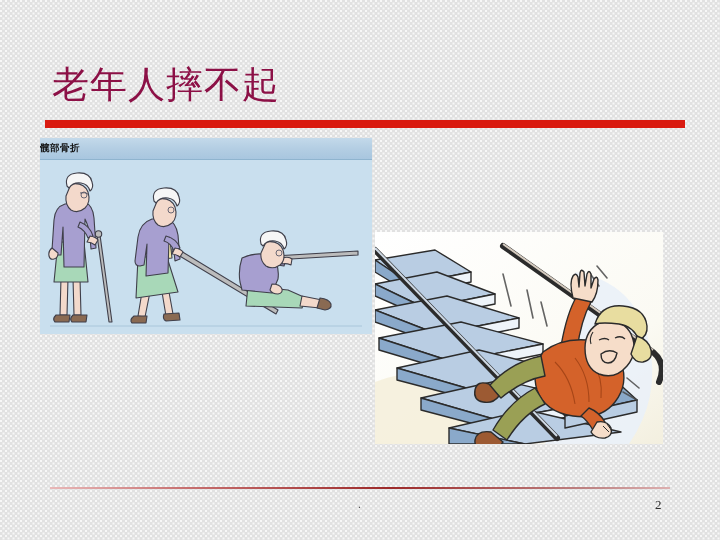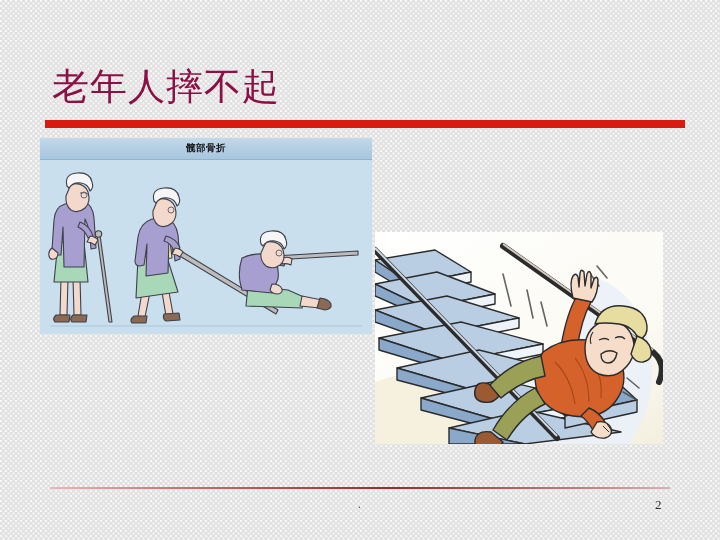--- a/index.html
+++ b/index.html
@@ -20,38 +20,38 @@
     background-position:0 0, 2.5px 2.5px;
   }
   
   #title{
     position:absolute;left:52px;top:66px;
     font-size:37px;line-height:42px;
     font-weight:400;
     color:#8c1046;
     letter-spacing:1px;
     white-space:nowrap;
-    font-family:Liberation Serif, serif;
+    font-family:Liberation Mono, monospace;
   }
   
   #title-rule{
     position:absolute;left:45px;top:120px;width:640px;height:8px;
     background:#d91a0f;
   }
   
   #fig1{
     position:absolute;left:40px;top:138px;width:332px;height:196px;
     background:#c6dced;
     overflow:hidden;
   }
   #fig1-header{
     position:absolute;left:0;top:0;width:100%;height:21px;
     background:linear-gradient(180deg,#c3d9ea 0%,#b4cee3 50%,#a8c6df 100%);
     border-bottom:1px solid #8fb4cf;
-    display:flex;align-items:center;justify-content:center;
+    display:flex;align-items:center;
   }
   #fig1-caption{
     font-size:9.5px;font-weight:bold;color:#111;
     font-family:"DejaVu Sans","Liberation Sans",sans-serif;
     letter-spacing:0.5px;
   }
   #fig1-body{
     position:absolute;left:0;top:22px;width:100%;height:174px;
     background:#c9dfee;
   }

